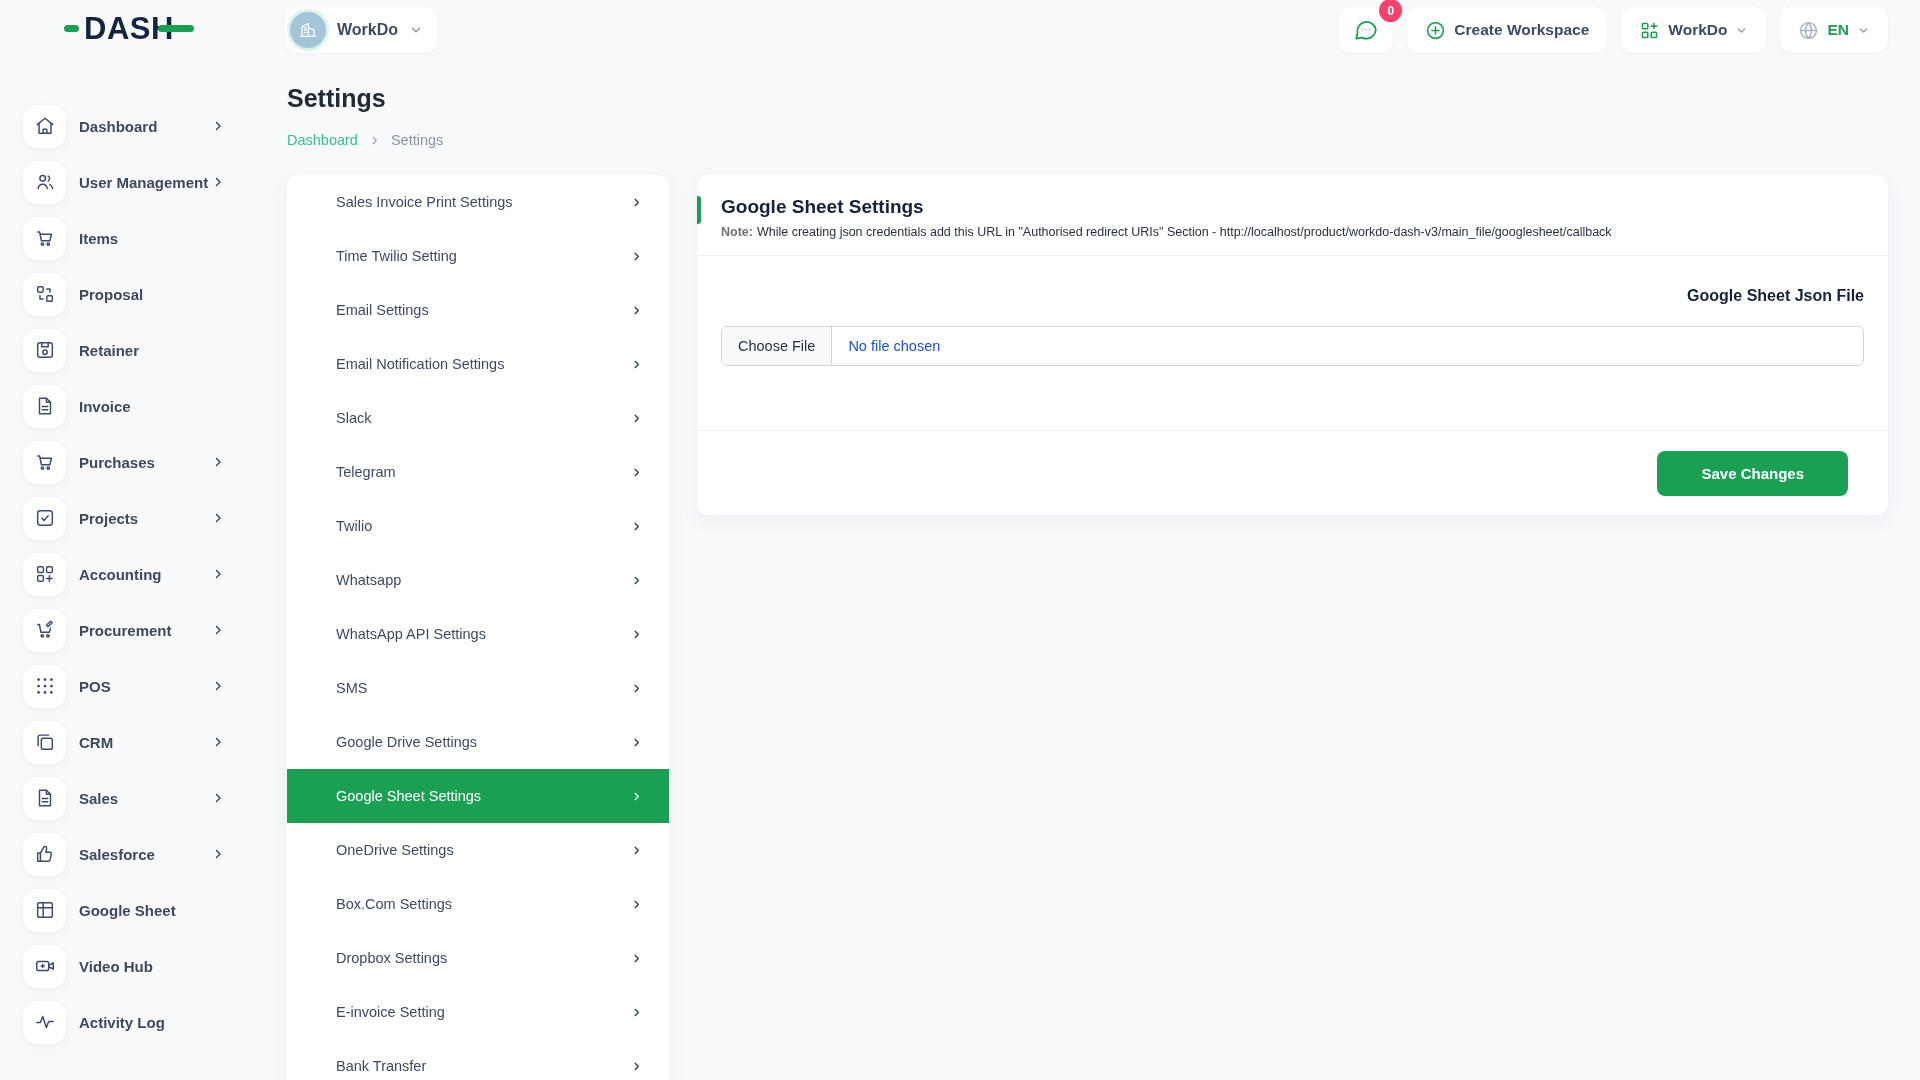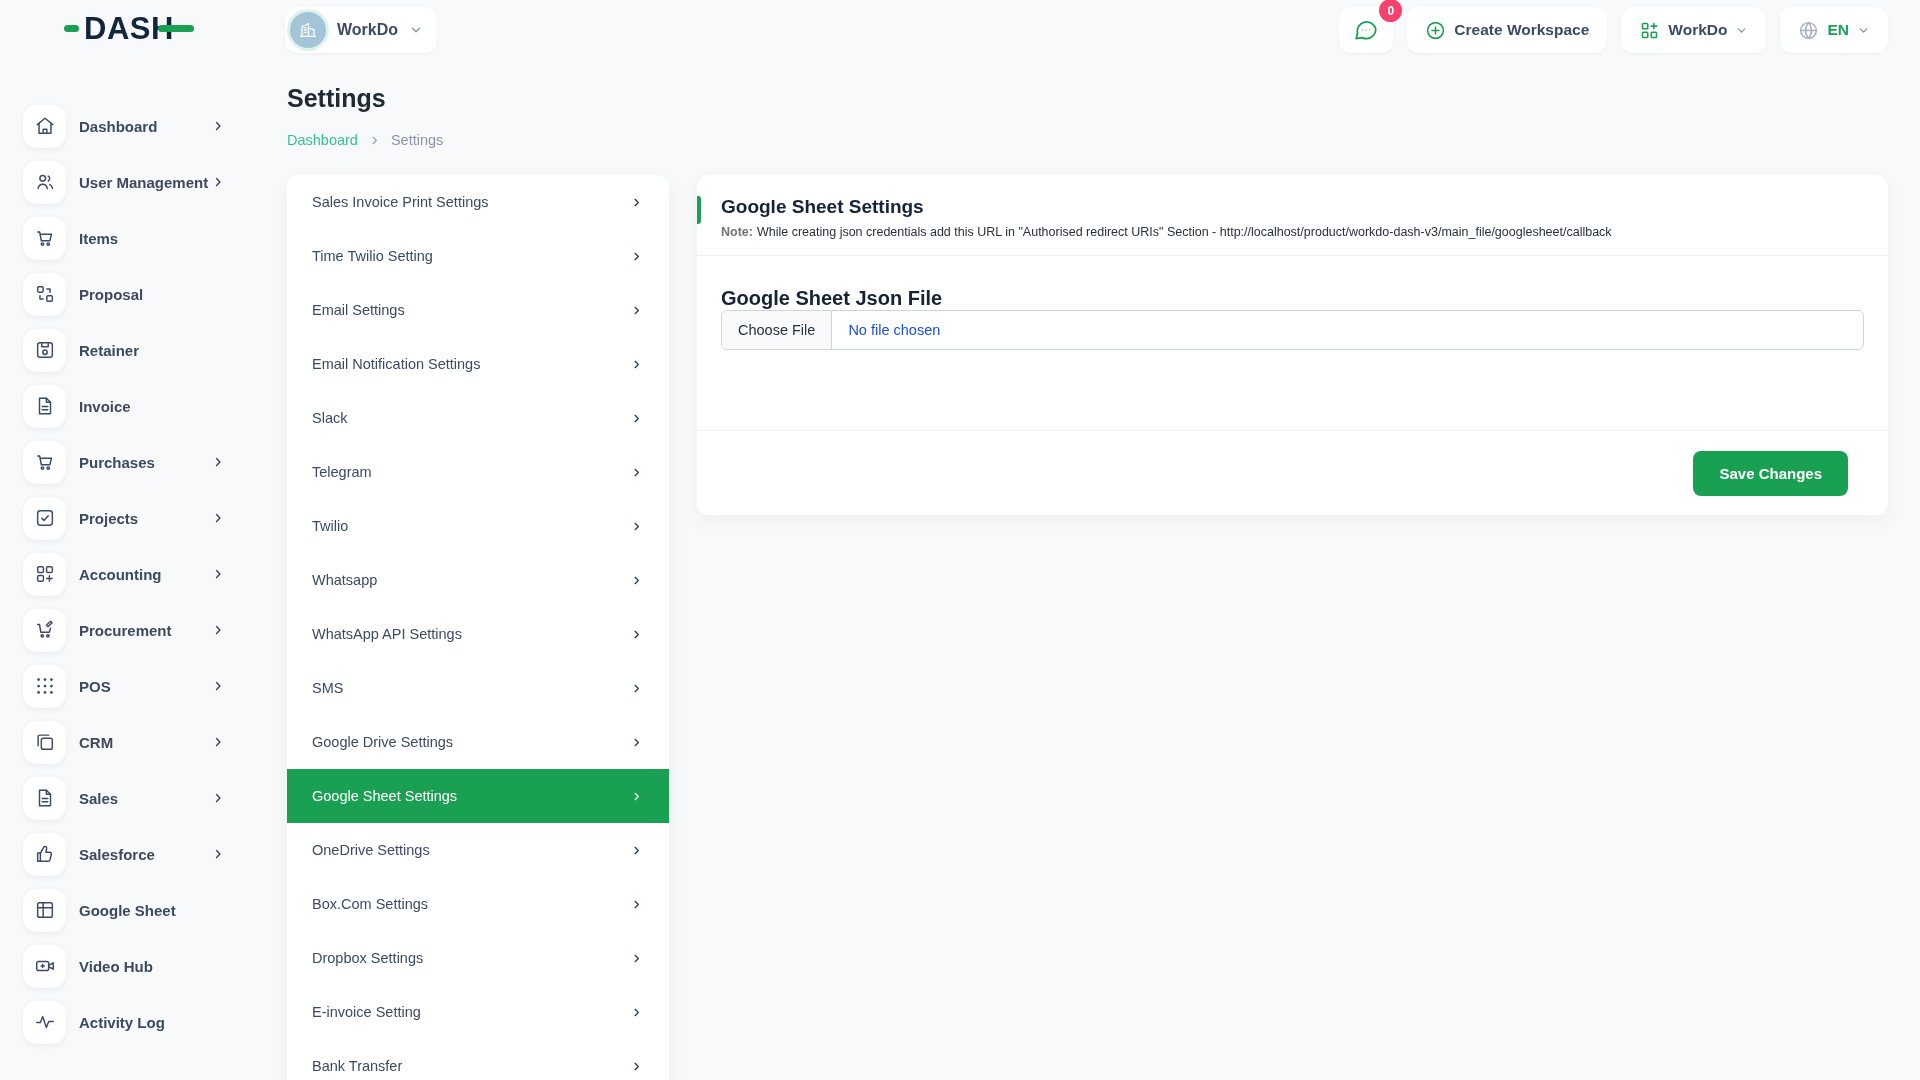--- a/index.html
+++ b/index.html
@@ -52,43 +52,43 @@
   .breadcrumb { position: absolute; left: 287px; top: 132px; display: flex; align-items: center; gap: 11px; font-size: 14.5px; }
   .bc-link { color: #35c293; cursor: pointer; }
   .bc-sep { display: flex; color: #9aa4b2; }
   .bc-current { color: #8a94a6; }
 
   
   .menu-card { position: absolute; left: 287px; top: 175px; width: 382px; height: 920px; background: #fff;
     border-radius: 12px; box-shadow: 0 6px 20px rgba(20,30,55,.05); overflow: hidden; }
   .menu-row { height: 54px; display: flex; align-items: center; padding: 0 27px 0 25px;
     font-size: 14.5px; color: #3d4a63; cursor: pointer; }
-  .menu-label { flex: 1; }
+  .menu-label { flex: 1; margin-left: 24px; }
   .menu-chev { width: 11px; display: flex; color: #233550; }
   .menu-row.active { background: #1aa053; color: #fff; }
   .menu-row.active .menu-chev { color: #fff; }
 
   
   .detail-card { position: absolute; left: 697px; top: 175px; width: 1191px; height: 340px; background: #fff;
     border-radius: 12px; box-shadow: 0 6px 20px rgba(20,30,55,.05); display: flex; flex-direction: column; }
   .dc-header { position: relative; padding: 21px 24px 16px; border-bottom: 1px solid #eef0f4; }
   .dc-accent { position: absolute; left: 0; top: 21px; width: 4px; height: 28px; background: #1aa053; border-radius: 0 3px 3px 0; }
   .dc-title { font-size: 19px; font-weight: 700; color: #152238; }
   .dc-note { margin-top: 7px; font-size: 12.5px; color: #273041; }
   .note-label { color: #737373; font-weight: 700; margin-right: 4px; }
   .dc-body { padding: 31px 24px; flex: 1; }
-  .field-label { font-size: 20px; font-weight: 700; color: #152238; margin-bottom: 0; }
+  .field-label { font-size: 16px; font-weight: 700; color: #152238; margin-bottom: 21px; text-align: right; }
   .file-input { height: 40px; border: 1px solid #ced4da; border-radius: 6px; background: #fff;
     display: flex; align-items: center; overflow: hidden; cursor: pointer; }
   .file-btn { height: 100%; display: flex; align-items: center; padding: 0 16px; background: #f8f9fa;
     border-right: 1px solid #ced4da; font-size: 14.5px; color: #273041; text-align: right; }
   .file-placeholder { padding: 0 16px; font-size: 14.5px; color: #1d4ed8; }
   .dc-footer { border-top: 1px solid #eef0f4; height: 85px; display: flex; align-items: center;
     justify-content: flex-end; padding: 0 40px; }
-  .save-btn { background: #1aa053; color: #fff; border: none; border-radius: 8px; height: 45px; padding: 0 26px;
+  .save-btn { background: #1aa053; color: #fff; border: none; border-radius: 8px; height: 45px; padding: 0 44px;
     font-size: 15px; font-weight: 600; font-family: inherit; cursor: pointer; }
 </style>
 </head>
 <body>
 
 <div class="logo">
   <span class="logo-pre"></span>
   <span class="logo-text">DASH</span>
   <span class="logo-post"></span>
 </div>

